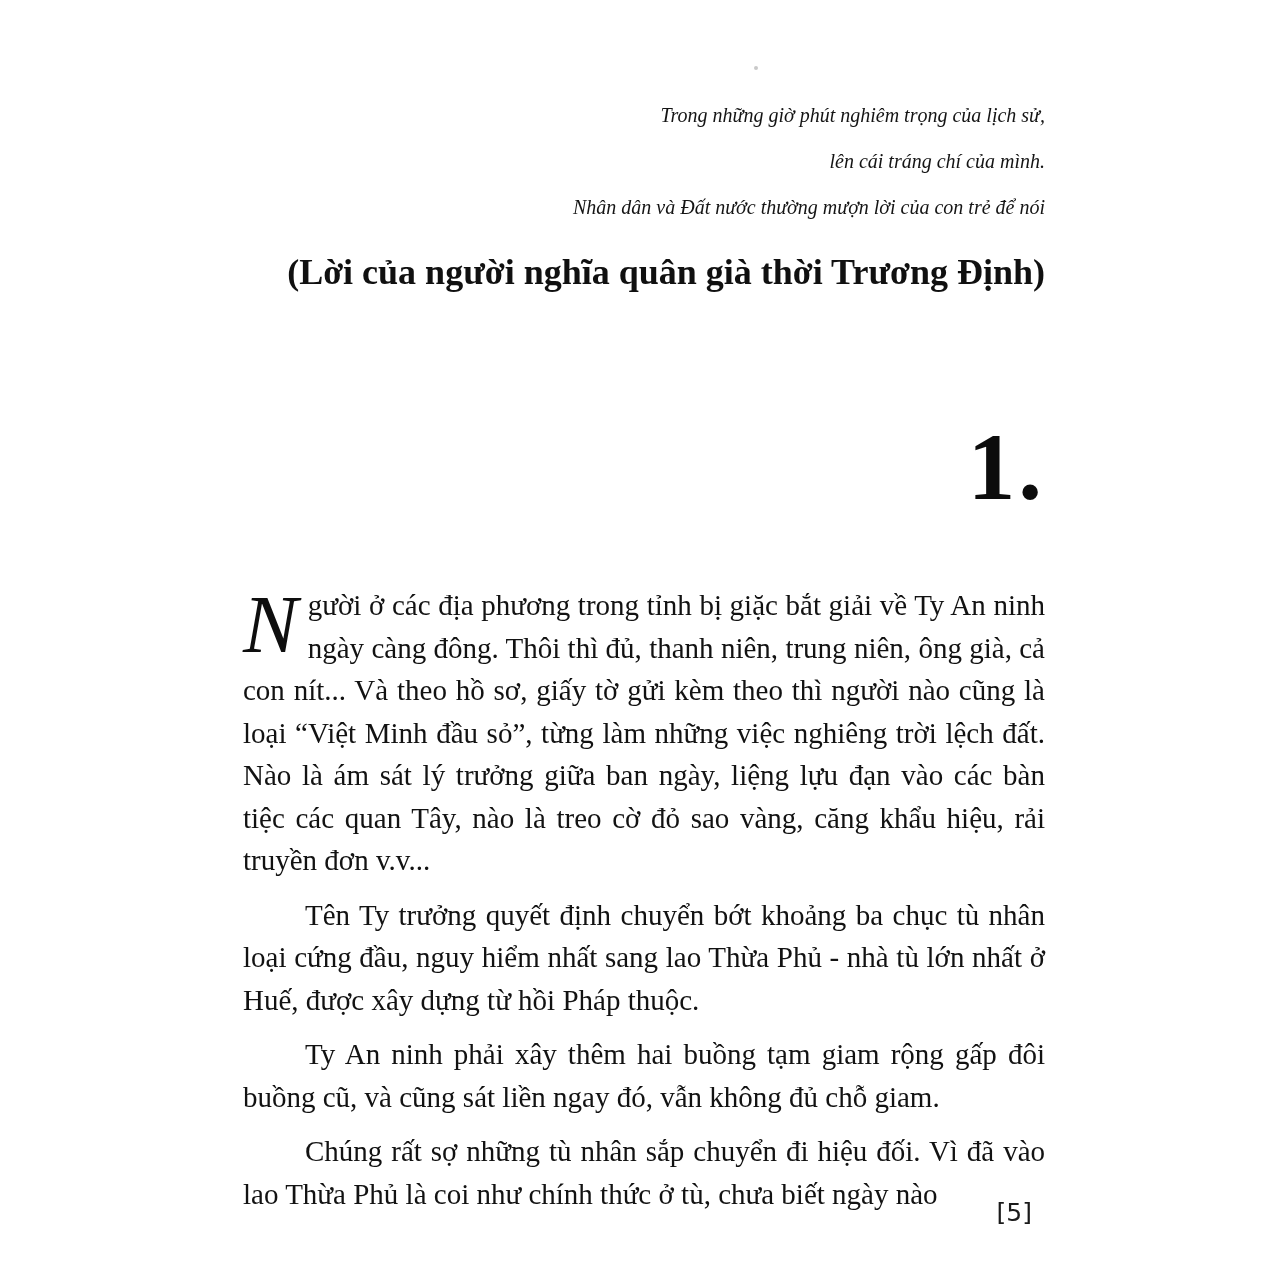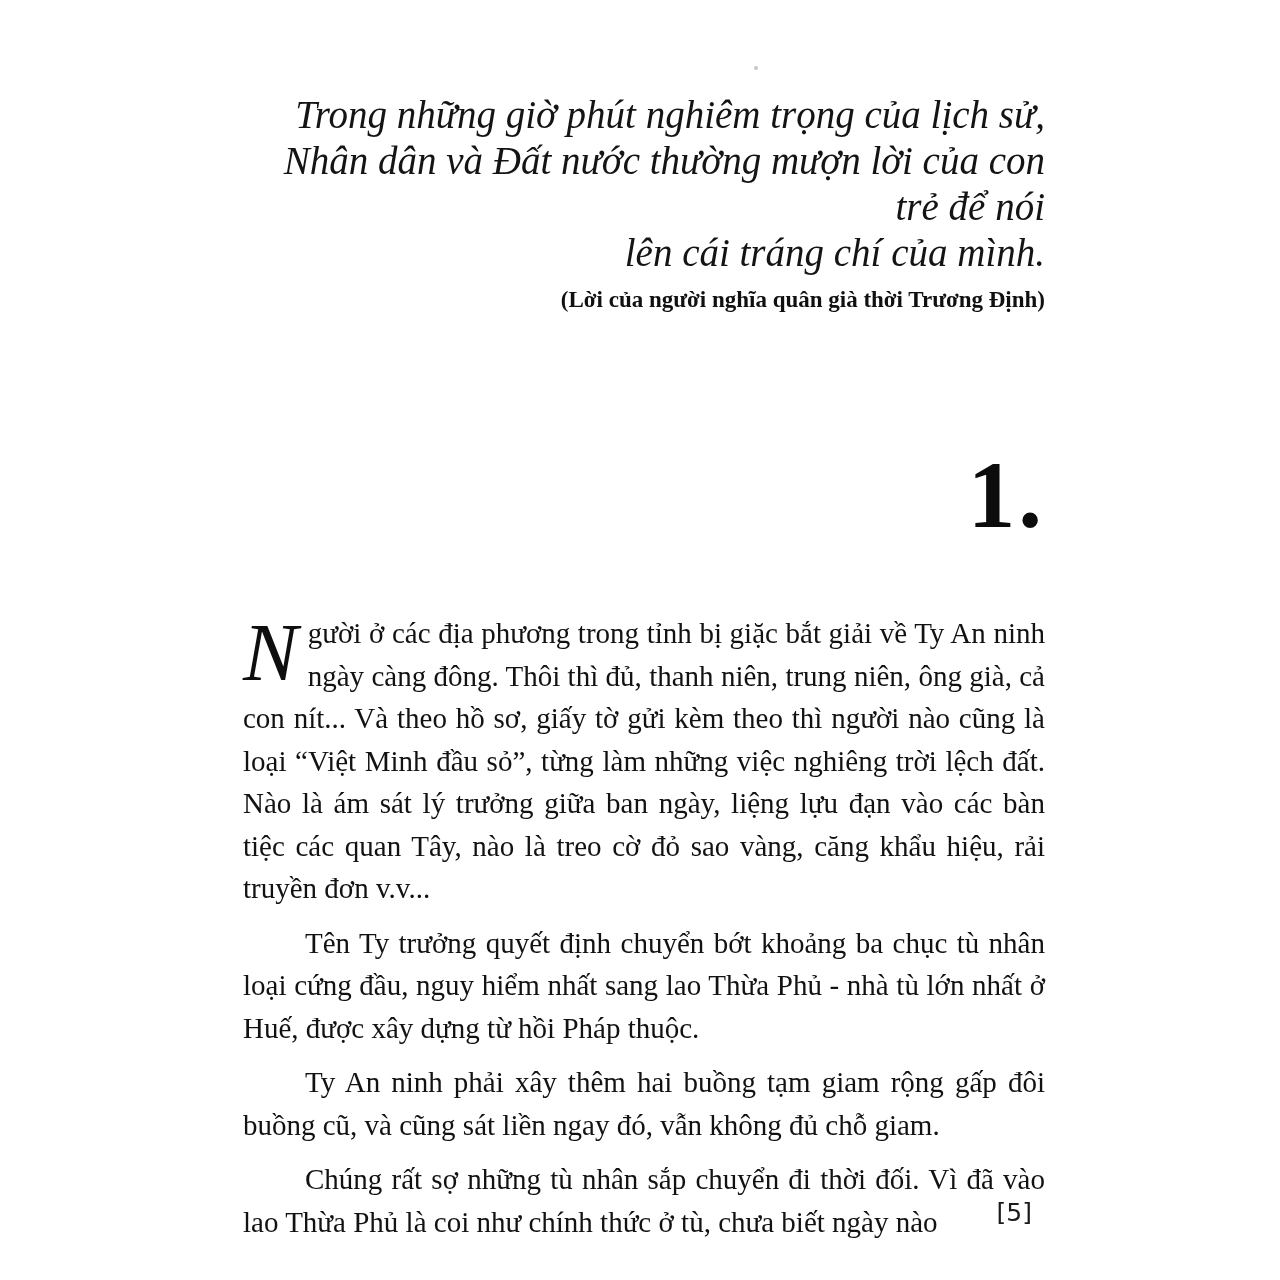--- a/index.html
+++ b/index.html
@@ -14,30 +14,30 @@
   }
   .content {
     position: absolute;
     left: 243px;
     top: 92px;
     width: 802px;
   }
   .epigraph {
     text-align: right;
     font-style: italic;
-    font-size: 39px;
+    font-size: 20px;
     line-height: 46px;
     color: #141414;
   }
   .attribution {
     text-align: right;
     font-weight: bold;
-    font-size: 23px;
+    font-size: 36px;
     line-height: 44px;
-    margin-top: 2px;
+    margin-top: 20px;
     color: #101010;
   }
   .chapter-number {
     text-align: right;
     font-weight: bold;
     font-size: 95px;
     line-height: 90px;
     margin-top: 128px;
     letter-spacing: 3px;
     color: #0c0c0c;
@@ -83,34 +83,34 @@
 </head>
 <body>
 
 <div class="page">
   <div class="scan-speck"></div>
 
   <div class="content">
 
     <div class="epigraph">
       <div>Trong những giờ phút nghiêm trọng của lịch sử,</div>
+      <div>lên cái tráng chí của mình.</div>
       <div>Nhân dân và Đất nước thường mượn lời của con trẻ để nói</div>
-      <div>lên cái tráng chí của mình.</div>
     </div>
 
     <div class="attribution">(Lời của người nghĩa quân già thời Trương Định)</div>
 
     <div class="chapter-number">1.</div>
 
     <div class="body-text">
       <p class="first"><span class="drop-cap">N</span><span>gười ở các địa phương trong tỉnh bị giặc bắt giải về Ty An ninh ngày càng đông. Thôi thì đủ, thanh niên, trung niên, ông già, cả con nít... Và theo hồ sơ, giấy tờ gửi kèm theo thì người nào cũng là loại “Việt Minh đầu sỏ”, từng làm những việc nghiêng trời lệch đất. Nào là ám sát lý trưởng giữa ban ngày, liệng lựu đạn vào các bàn tiệc các quan Tây, nào là treo cờ đỏ sao vàng, căng khẩu hiệu, rải truyền đơn v.v...</span></p>
 
       <p>Tên Ty trưởng quyết định chuyển bớt khoảng ba chục tù nhân loại cứng đầu, nguy hiểm nhất sang lao Thừa Phủ - nhà tù lớn nhất ở Huế, được xây dựng từ hồi Pháp thuộc.</p>
 
       <p>Ty An ninh phải xây thêm hai buồng tạm giam rộng gấp đôi buồng cũ, và cũng sát liền ngay đó, vẫn không đủ chỗ giam.</p>
 
-      <p>Chúng rất sợ những tù nhân sắp chuyển đi thời đối. Vì đã vào lao Thừa Phủ là coi như chính thức ở tù, chưa biết ngày nào</p>
+      <p>Chúng rất sợ những tù nhân sắp chuyển đi hiệu đối. Vì đã vào lao Thừa Phủ là coi như chính thức ở tù, chưa biết ngày nào</p>
     </div>
 
   </div>
 
   <div class="page-number">[5]</div>
 </div>
 
 </body></html>

